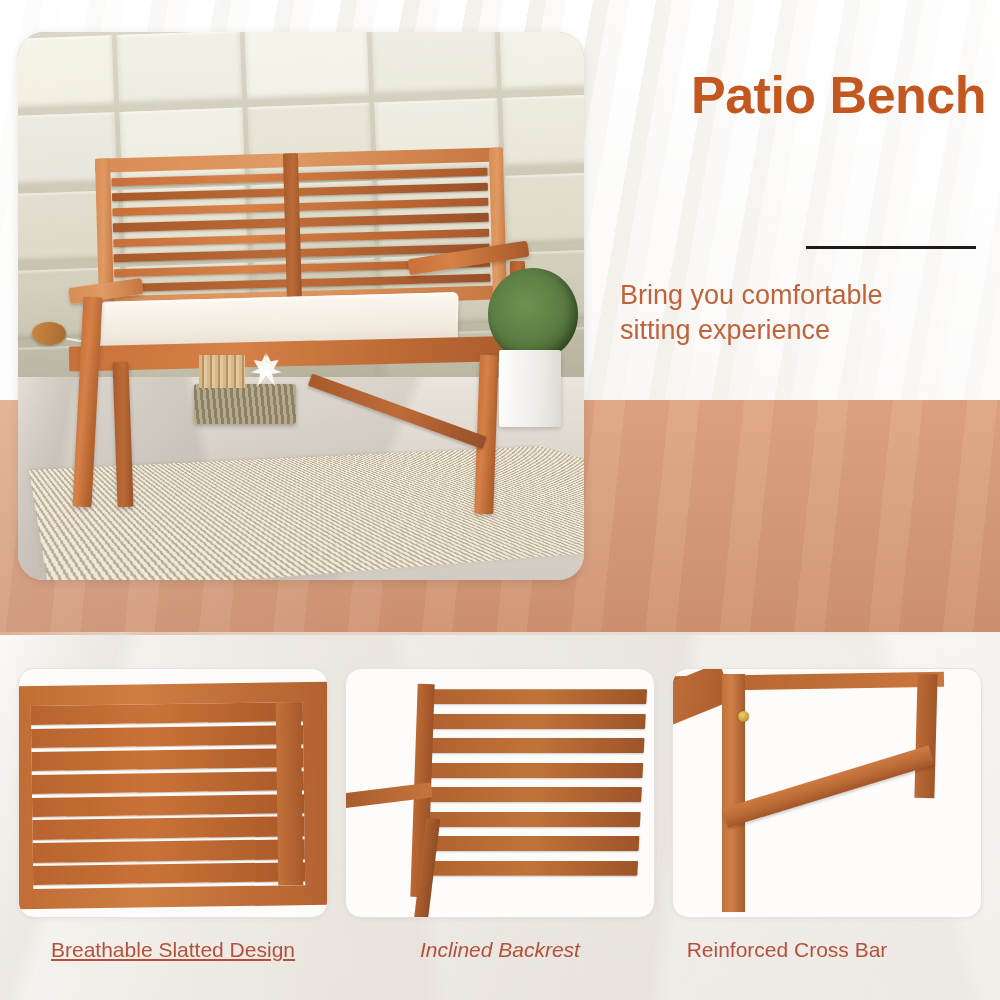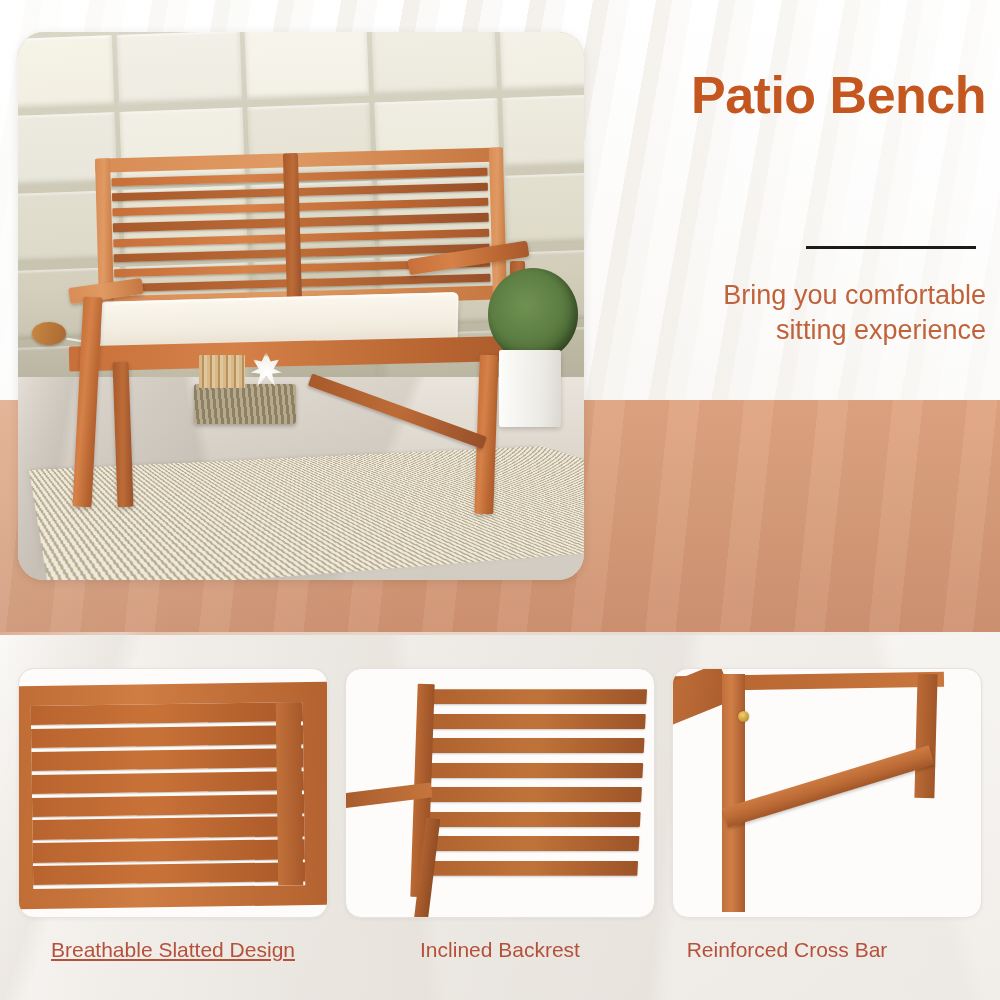--- a/index.html
+++ b/index.html
@@ -189,21 +189,21 @@
   }
   .headline .l2{ display:block; }
 
   .divider{
     position:absolute; left:806px; top:246px; width:170px; height:3px;
     background:#1d1b19;
   }
 
   .subhead{
     position:absolute; left:620px; top:278px; width:366px;
-    text-align:right;
+    text-align:left;
     font-size:27px;
     line-height:1.28;
     color:#c0623a;
   }
   .subhead .s2{ display:block; }
 
   
   .detail-card{
     position:absolute; top:668px; width:310px; height:250px;
     border-radius:16px; overflow:hidden;
@@ -215,21 +215,21 @@
   #card-1{ left:345px; }
   #card-2{ left:672px; }
 
   .caption{
     position:absolute; top:938px; width:310px;
     text-align:center;
     font-size:21px;
     color:#b5513a;
   }
   #cap-0{ left:18px;text-decoration:underline; }
-  #cap-1{ left:345px; }
+  #cap-1{ left:345px;font-style:italic; }
   #cap-2{ left:632px; }
 
   
   .c1-frame{ position:absolute; left:-2%; top:6%; width:104%; height:90%;
     background:linear-gradient(90deg,#c06c35,#cf7d43 40%,#b3612f);
     transform:rotate(-.8deg); }
   .c1-inner{ position:absolute; left:6%; top:9%; width:85%; height:82%; background:#fdfbf7; }
   .c1-slat{ position:absolute; left:0; width:100%; height:10.5%;
     background:linear-gradient(90deg,#b9642f 0%, #c97238 45%, #a85727 100%);
     box-shadow:0 1px 1px rgba(0,0,0,.18); }

